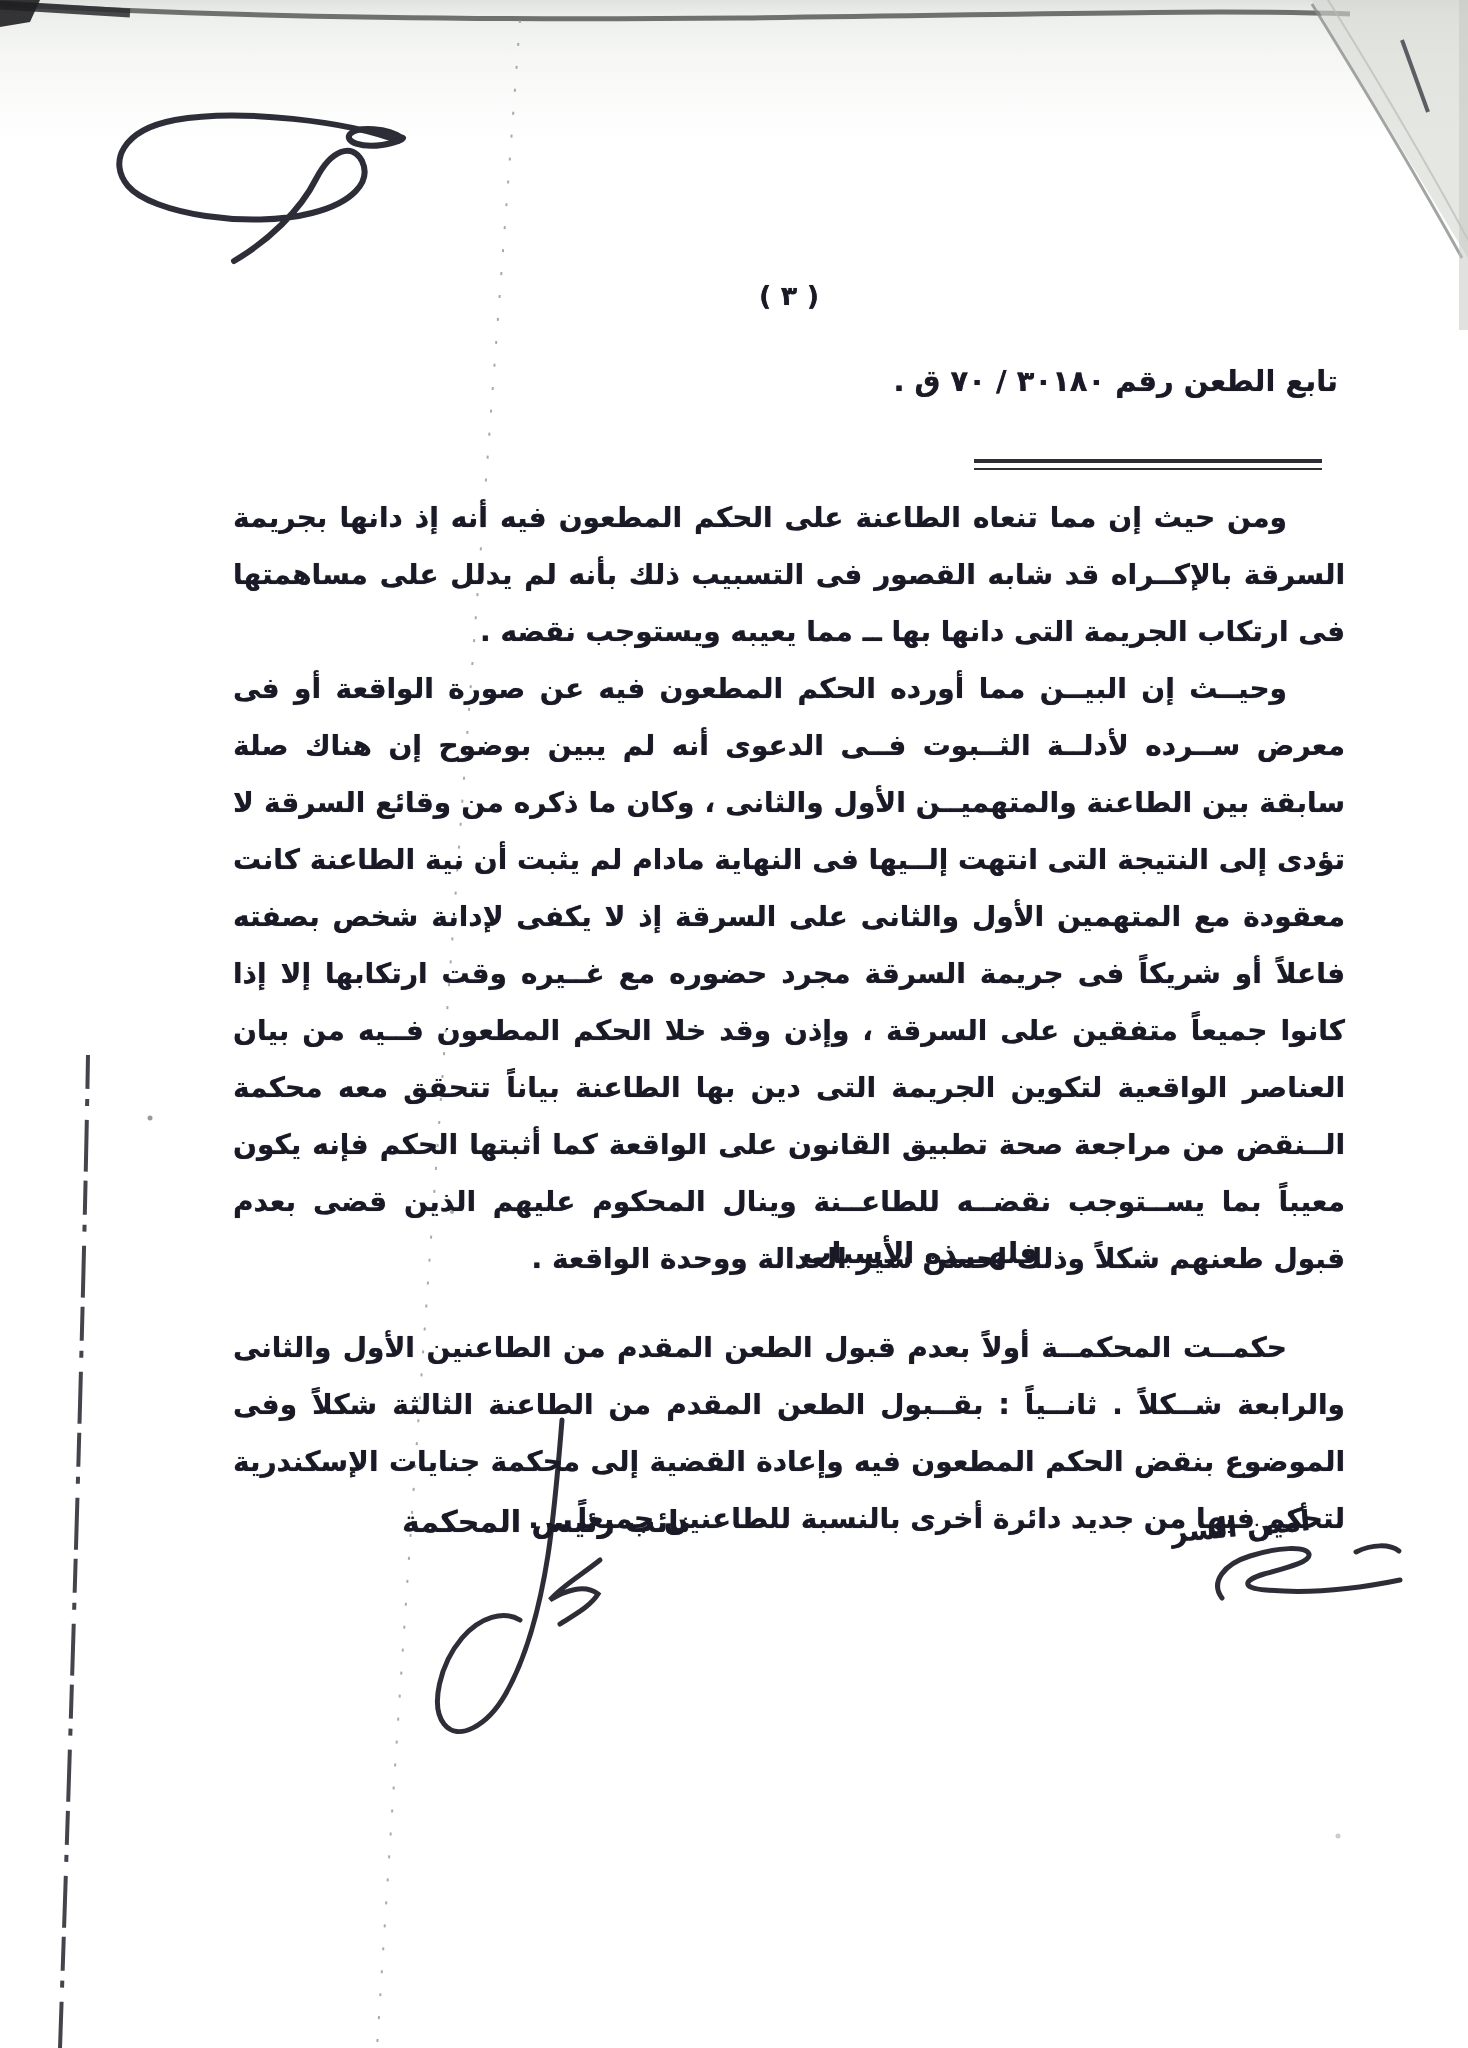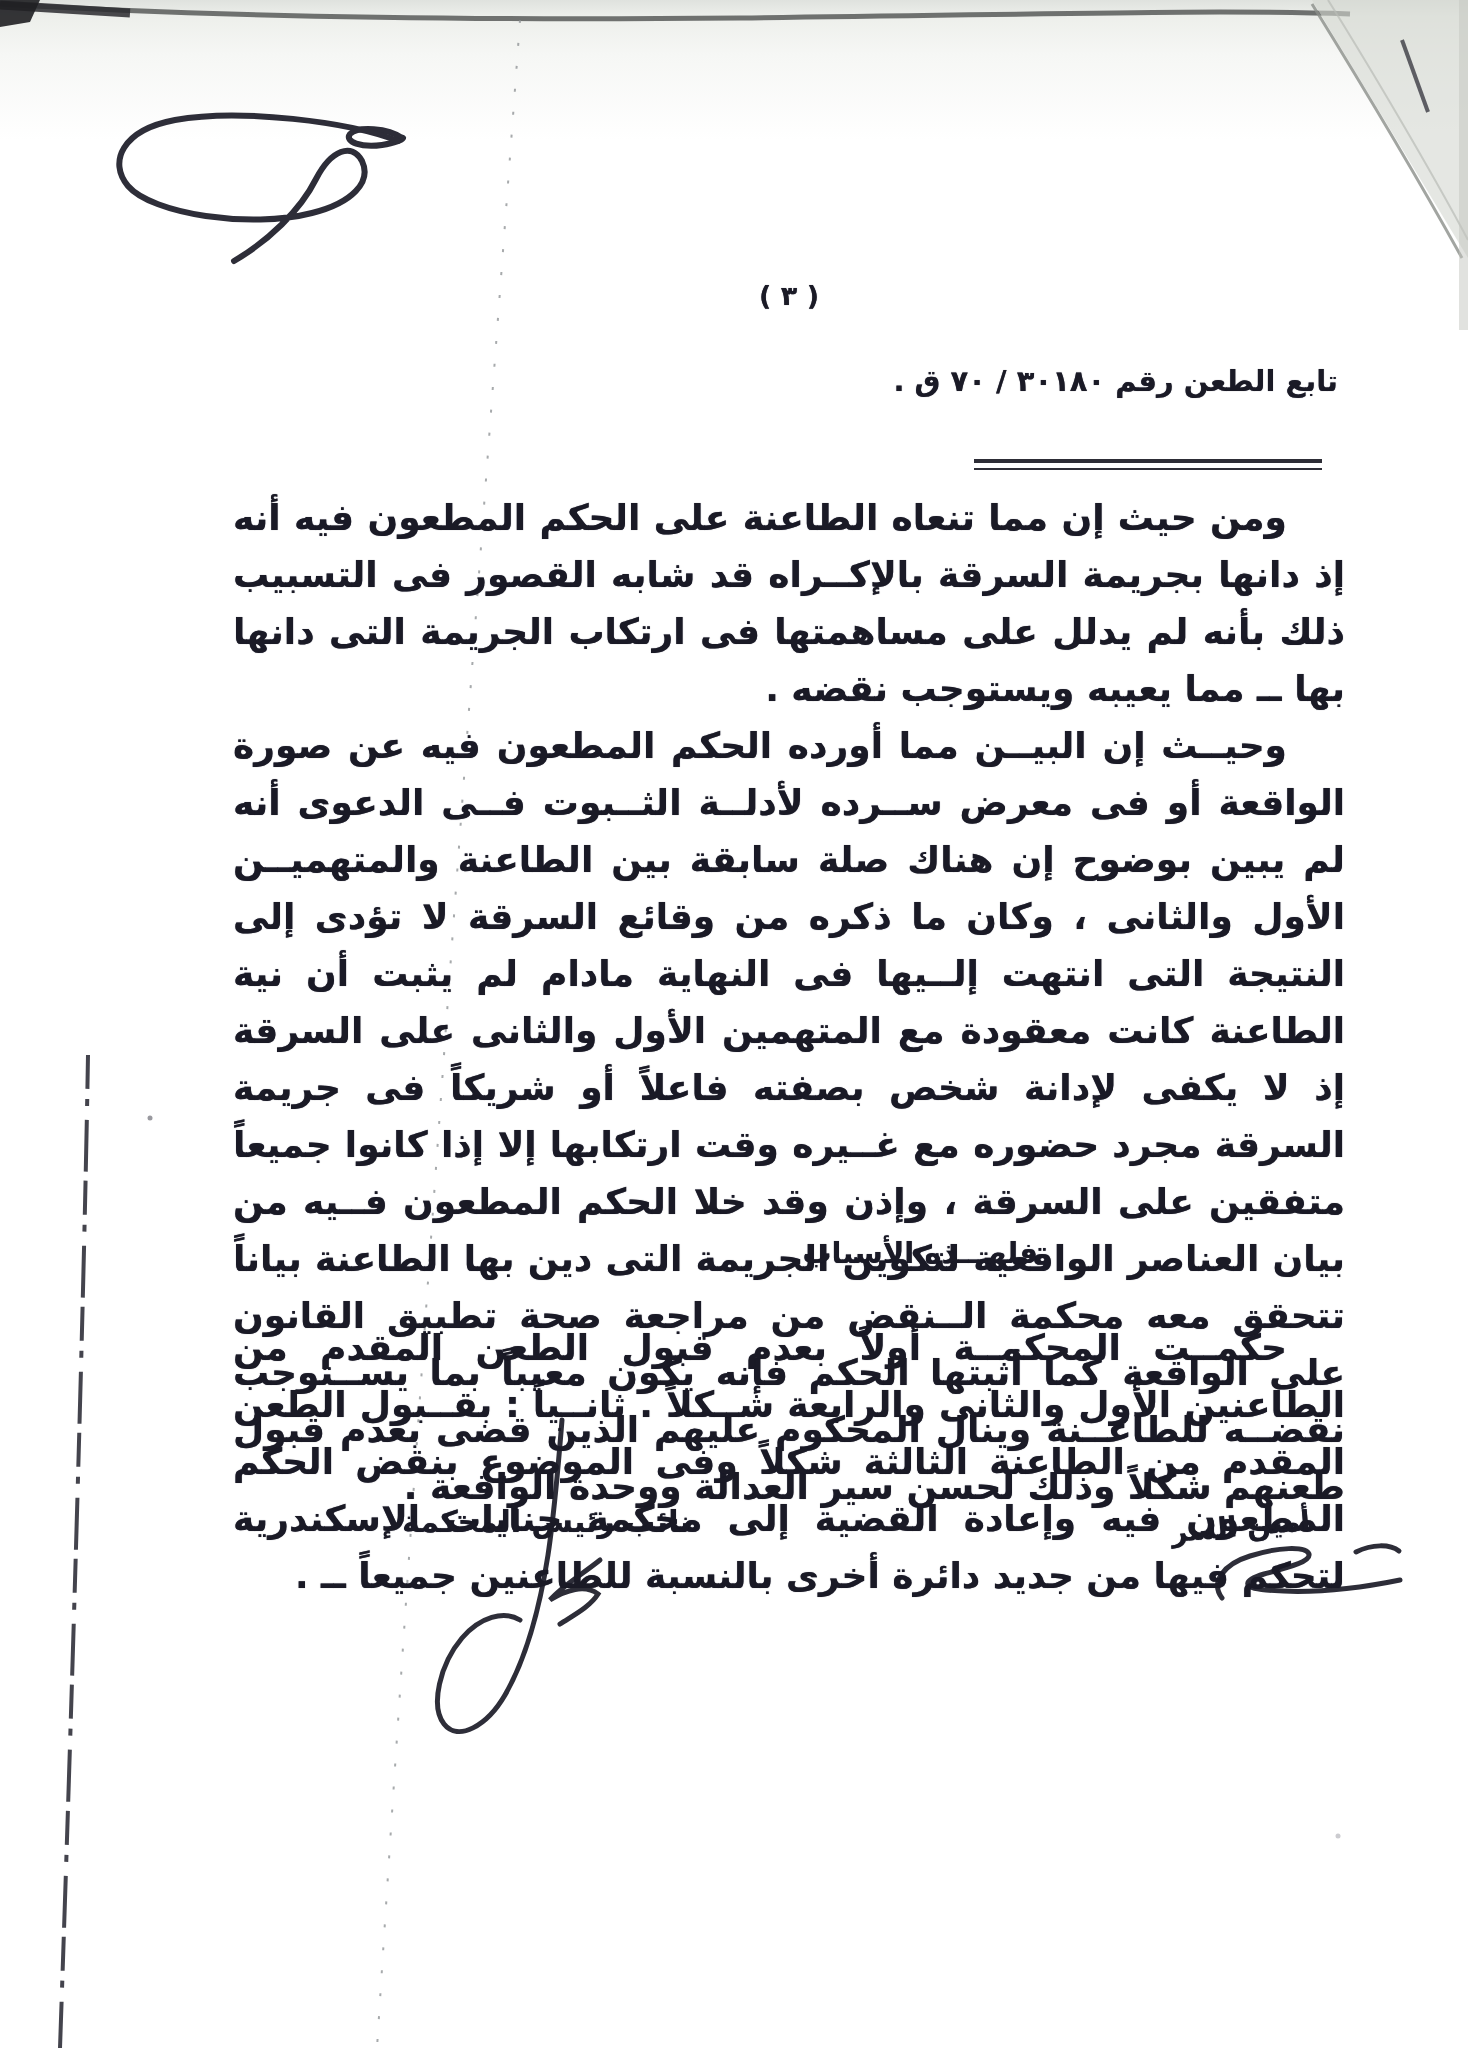--- a/index.html
+++ b/index.html
@@ -2,21 +2,21 @@
 <html lang="ar" style="--ink: #1a1a26; --paper: #ffffff; --scan-edge: #4f5150; --fold-gray: #d4d7d1;"><head>
 <meta charset="utf-8">
 <style>
   html,body{margin:0;padding:0;background:#ffffff;}
   body{width:1468px;height:2048px;position:relative;font-family:"DejaVu Sans",sans-serif;}
   .page{position:absolute;left:0;top:0;width:1468px;height:2048px;overflow:hidden;
         background:linear-gradient(180deg,#dfe2de 0px,#edefeb 16px,#f6f7f5 55px,#ffffff 140px);}
   .ink{color:var(--ink,#1a1a26);}
   .scan-text{text-shadow:0 0 .7px rgba(22,22,40,.8);}
   .textblock{position:absolute;right:123px;width:1112px;direction:rtl;font-weight:bold;
-             font-size:36px;line-height:57px;color:var(--ink,#1a1a26);
+             font-size:28px;line-height:57px;color:var(--ink,#1a1a26);
              text-align:justify;}
   p.para{margin:0;text-indent:58px;}
   .pagenum{position:absolute;top:280px;right:123px;width:1112px;text-align:center;
            font-size:27px;font-weight:bold;direction:rtl;}
   .caseref{position:absolute;top:364px;right:130px;font-size:29px;font-weight:bold;
            direction:rtl;letter-spacing:.5px;}
   .dblrule{position:absolute;top:459px;right:146px;width:348px;height:5px;
            border-top:4px solid #1c1c26;border-bottom:2px solid #1c1c26;opacity:.92;}
   .heading{position:absolute;top:1236px;right:430px;font-size:29px;font-weight:bold;direction:rtl;}
   .sig-label{position:absolute;font-weight:bold;direction:rtl;color:var(--ink,#1a1a26);}

